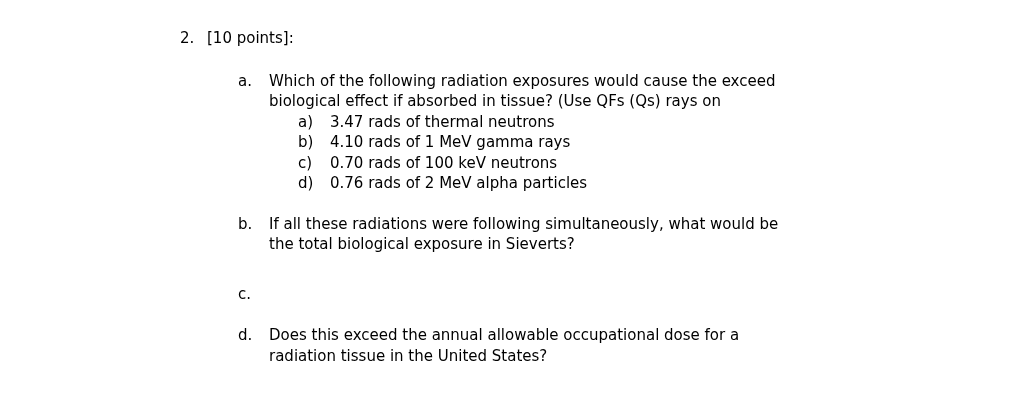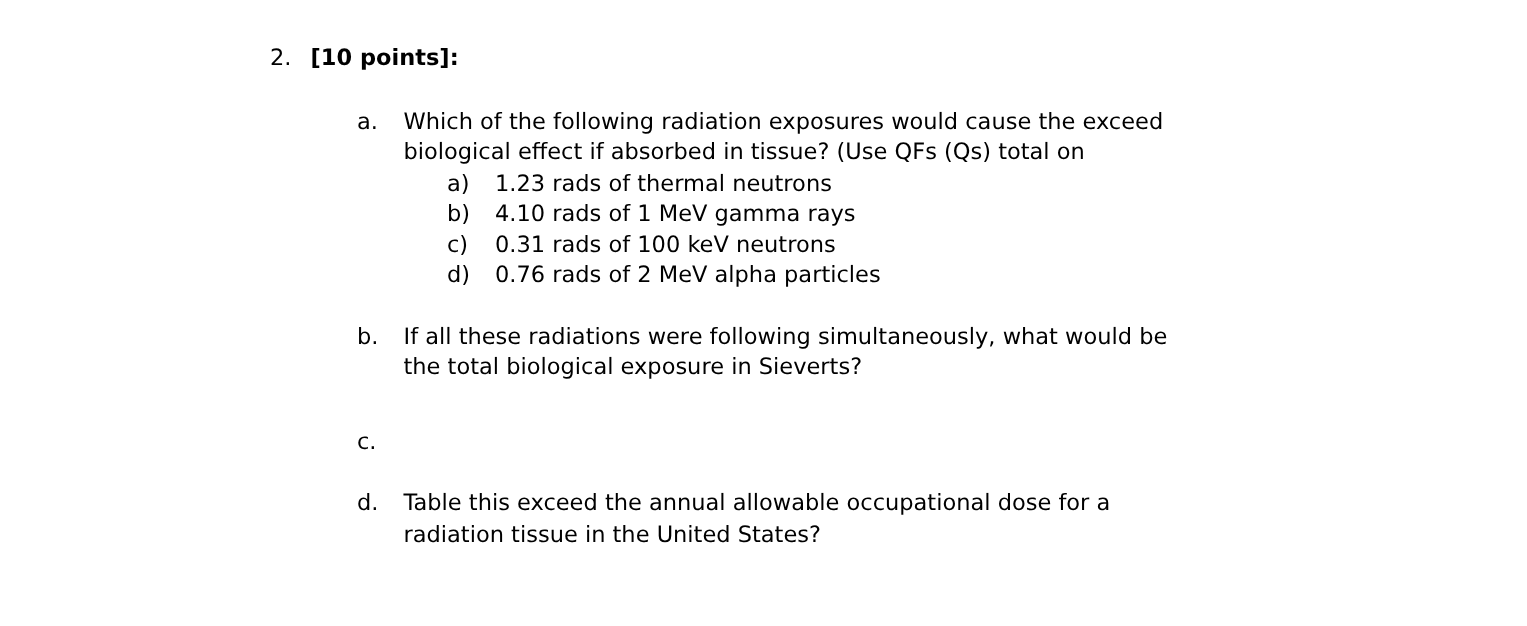--- a/index.html
+++ b/index.html
@@ -15,21 +15,21 @@
     color: #000000;
   }
   .question {
     position: absolute;
     left: 180px;
     top: 28px;
     white-space: nowrap;
   }
   .q-header { display: flex; margin-bottom: 22px; }
   .q-num { width: 27px; flex: 0 0 27px; }
-  .q-points { font-weight: bold; }
+  .q-points { font-weight: normal; }
   .part { display: flex; margin-left: 58px; }
   .part-label { width: 31px; flex: 0 0 31px; }
   .part-body { }
   .line { white-space: nowrap; }
   .options { margin-left: 29px; }
   .option { display: flex; }
   .opt-label { width: 32px; flex: 0 0 32px; }
   .part-b { margin-top: 20px; }
   .part-c { margin-top: 29px; }
   .part-d { margin-top: 21px; }
@@ -41,33 +41,33 @@
 
   <div class="q-header">
     <span class="q-num">2.</span>
     <span class="q-points">[10 points]:</span>
   </div>
 
   <div class="part part-a">
     <span class="part-label">a.</span>
     <div class="part-body">
       <div class="line">Which of the following radiation exposures would cause the exceed</div>
-      <div class="line">biological effect if absorbed in tissue? (Use QFs (Qs) total on</div>
+      <div class="line">biological effect if absorbed in tissue? (Use QFs (Qs) rays on</div>
       <div class="options">
         <div class="option">
           <span class="opt-label">a)</span>
-          <span class="opt-text">1.23 rads of thermal neutrons</span>
+          <span class="opt-text">3.47 rads of thermal neutrons</span>
         </div>
         <div class="option">
           <span class="opt-label">b)</span>
           <span class="opt-text">4.10 rads of 1 MeV gamma rays</span>
         </div>
         <div class="option">
           <span class="opt-label">c)</span>
-          <span class="opt-text">0.31 rads of 100 keV neutrons</span>
+          <span class="opt-text">0.70 rads of 100 keV neutrons</span>
         </div>
         <div class="option">
           <span class="opt-label">d)</span>
           <span class="opt-text">0.76 rads of 2 MeV alpha particles</span>
         </div>
       </div>
     </div>
   </div>
 
   <div class="part part-b">
@@ -78,18 +78,18 @@
     </div>
   </div>
 
   <div class="part part-c">
     <span class="part-label">c.</span>
   </div>
 
   <div class="part part-d">
     <span class="part-label">d.</span>
     <div class="part-body">
-      <div class="line">Table this exceed the annual allowable occupational dose for a</div>
+      <div class="line">Does this exceed the annual allowable occupational dose for a</div>
       <div class="line">radiation tissue in the United States?</div>
     </div>
   </div>
 
 </div>
 
 </body></html>

